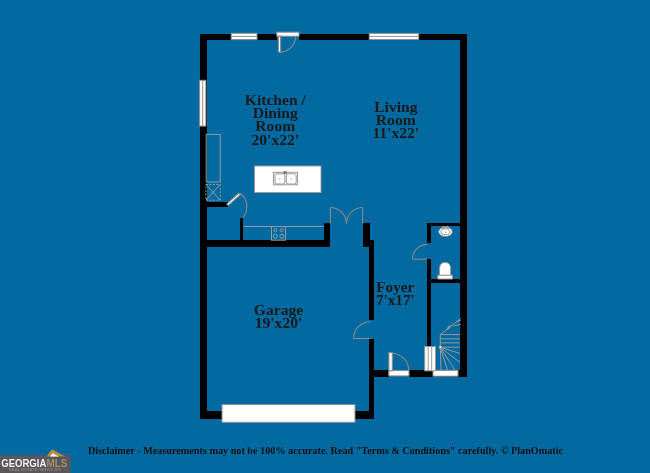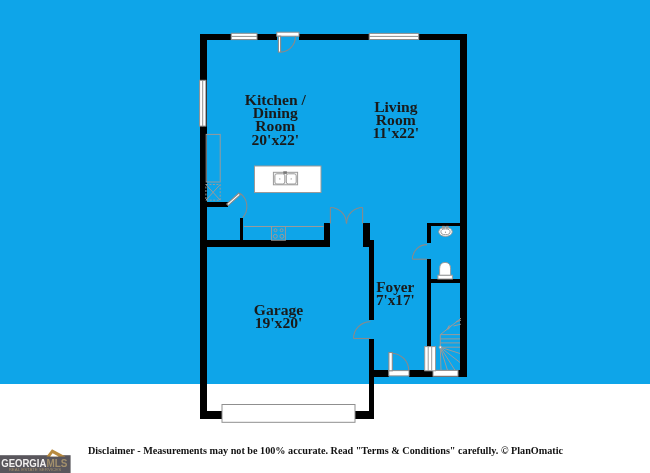--- a/index.html
+++ b/index.html
@@ -1,16 +1,16 @@
 <!DOCTYPE html>
 <html><head>
 <meta charset="utf-8">
 <style>
 html,body{margin:0;padding:0;background:#fff;width:650px;height:473px;overflow:hidden}
-#page{position:relative;width:650px;height:384px;background:#0ea5e9}
+#page{position:relative;width:650px;height:473px;background:#0369a1}
 svg{position:absolute;left:0;top:0}
 </style>
 </head>
 <body>
 <div id="page">
 <svg width="650" height="473" viewBox="0 0 650 473">
 
 <g fill="#000000" shape-rendering="crispEdges">
 
   <rect x="200.3" y="34.3" width="76.5" height="6.0"></rect>

